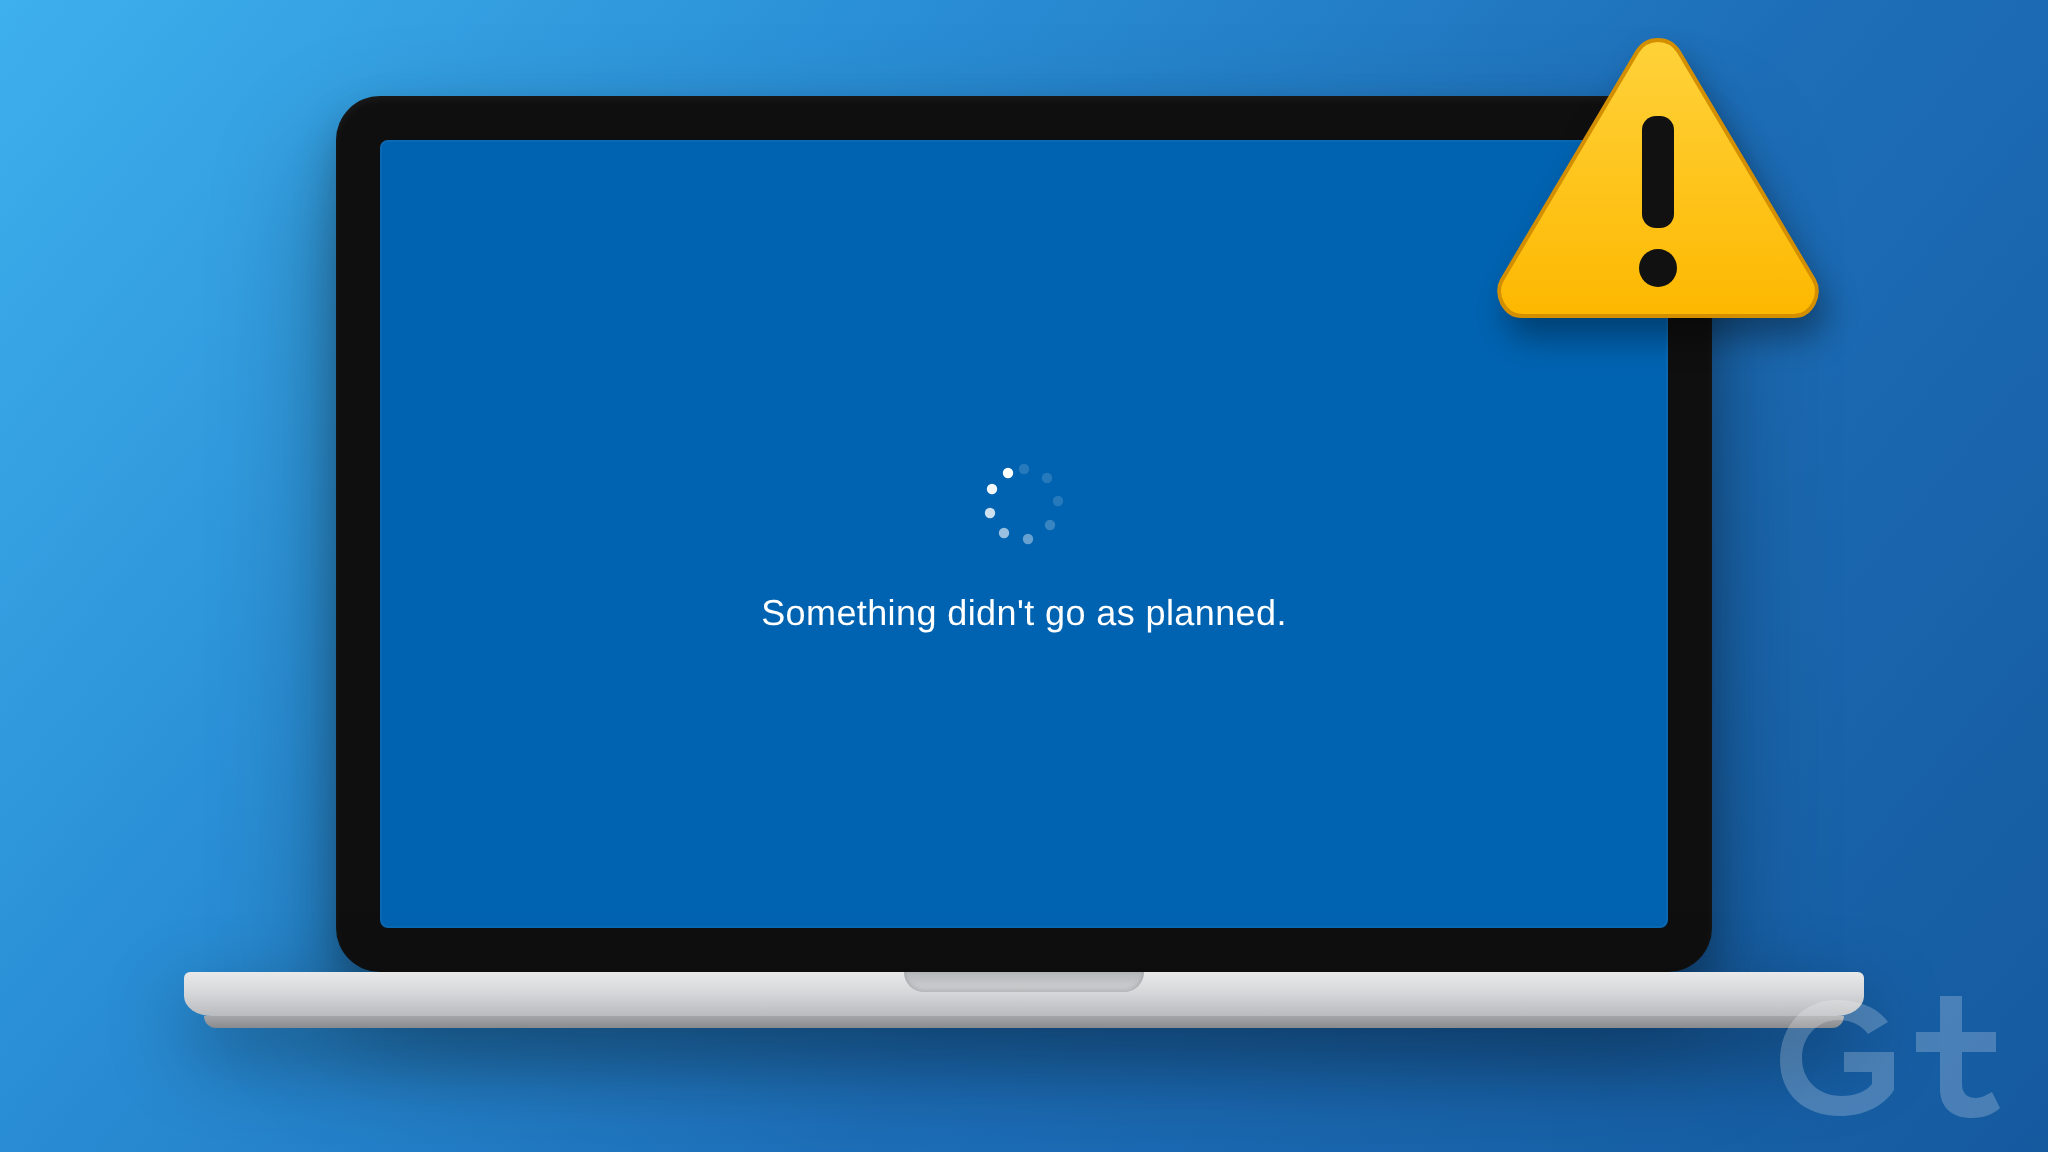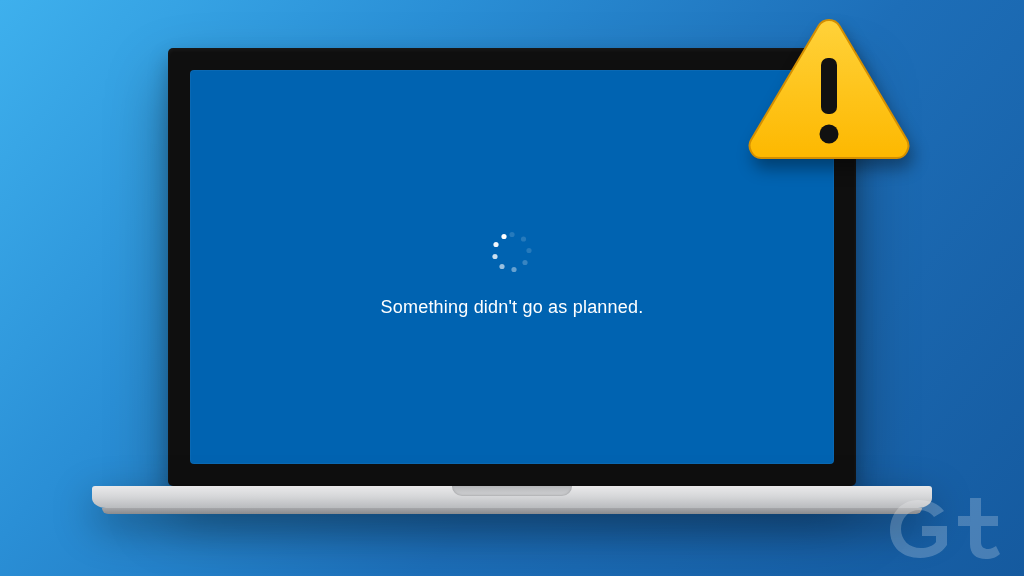--- a/index.html
+++ b/index.html
@@ -23,21 +23,21 @@
     position: absolute;
     left: 50%;
     top: 48px;
     transform: translateX(-50%);
     width: 688px;
   }
   .lid {
     position: relative;
     width: 688px;
     height: 438px;
-    border-radius: 5px;
+    border-radius: 22px;
     background: #0f0f0f;
     box-shadow:
       0 30px 60px rgba(0,0,0,0.35),
       0 10px 20px rgba(0,0,0,0.25),
       inset 0 2px 4px rgba(255,255,255,0.05);
     padding: 22px;
     box-sizing: border-box;
   }
   .screen {
     position: relative;

